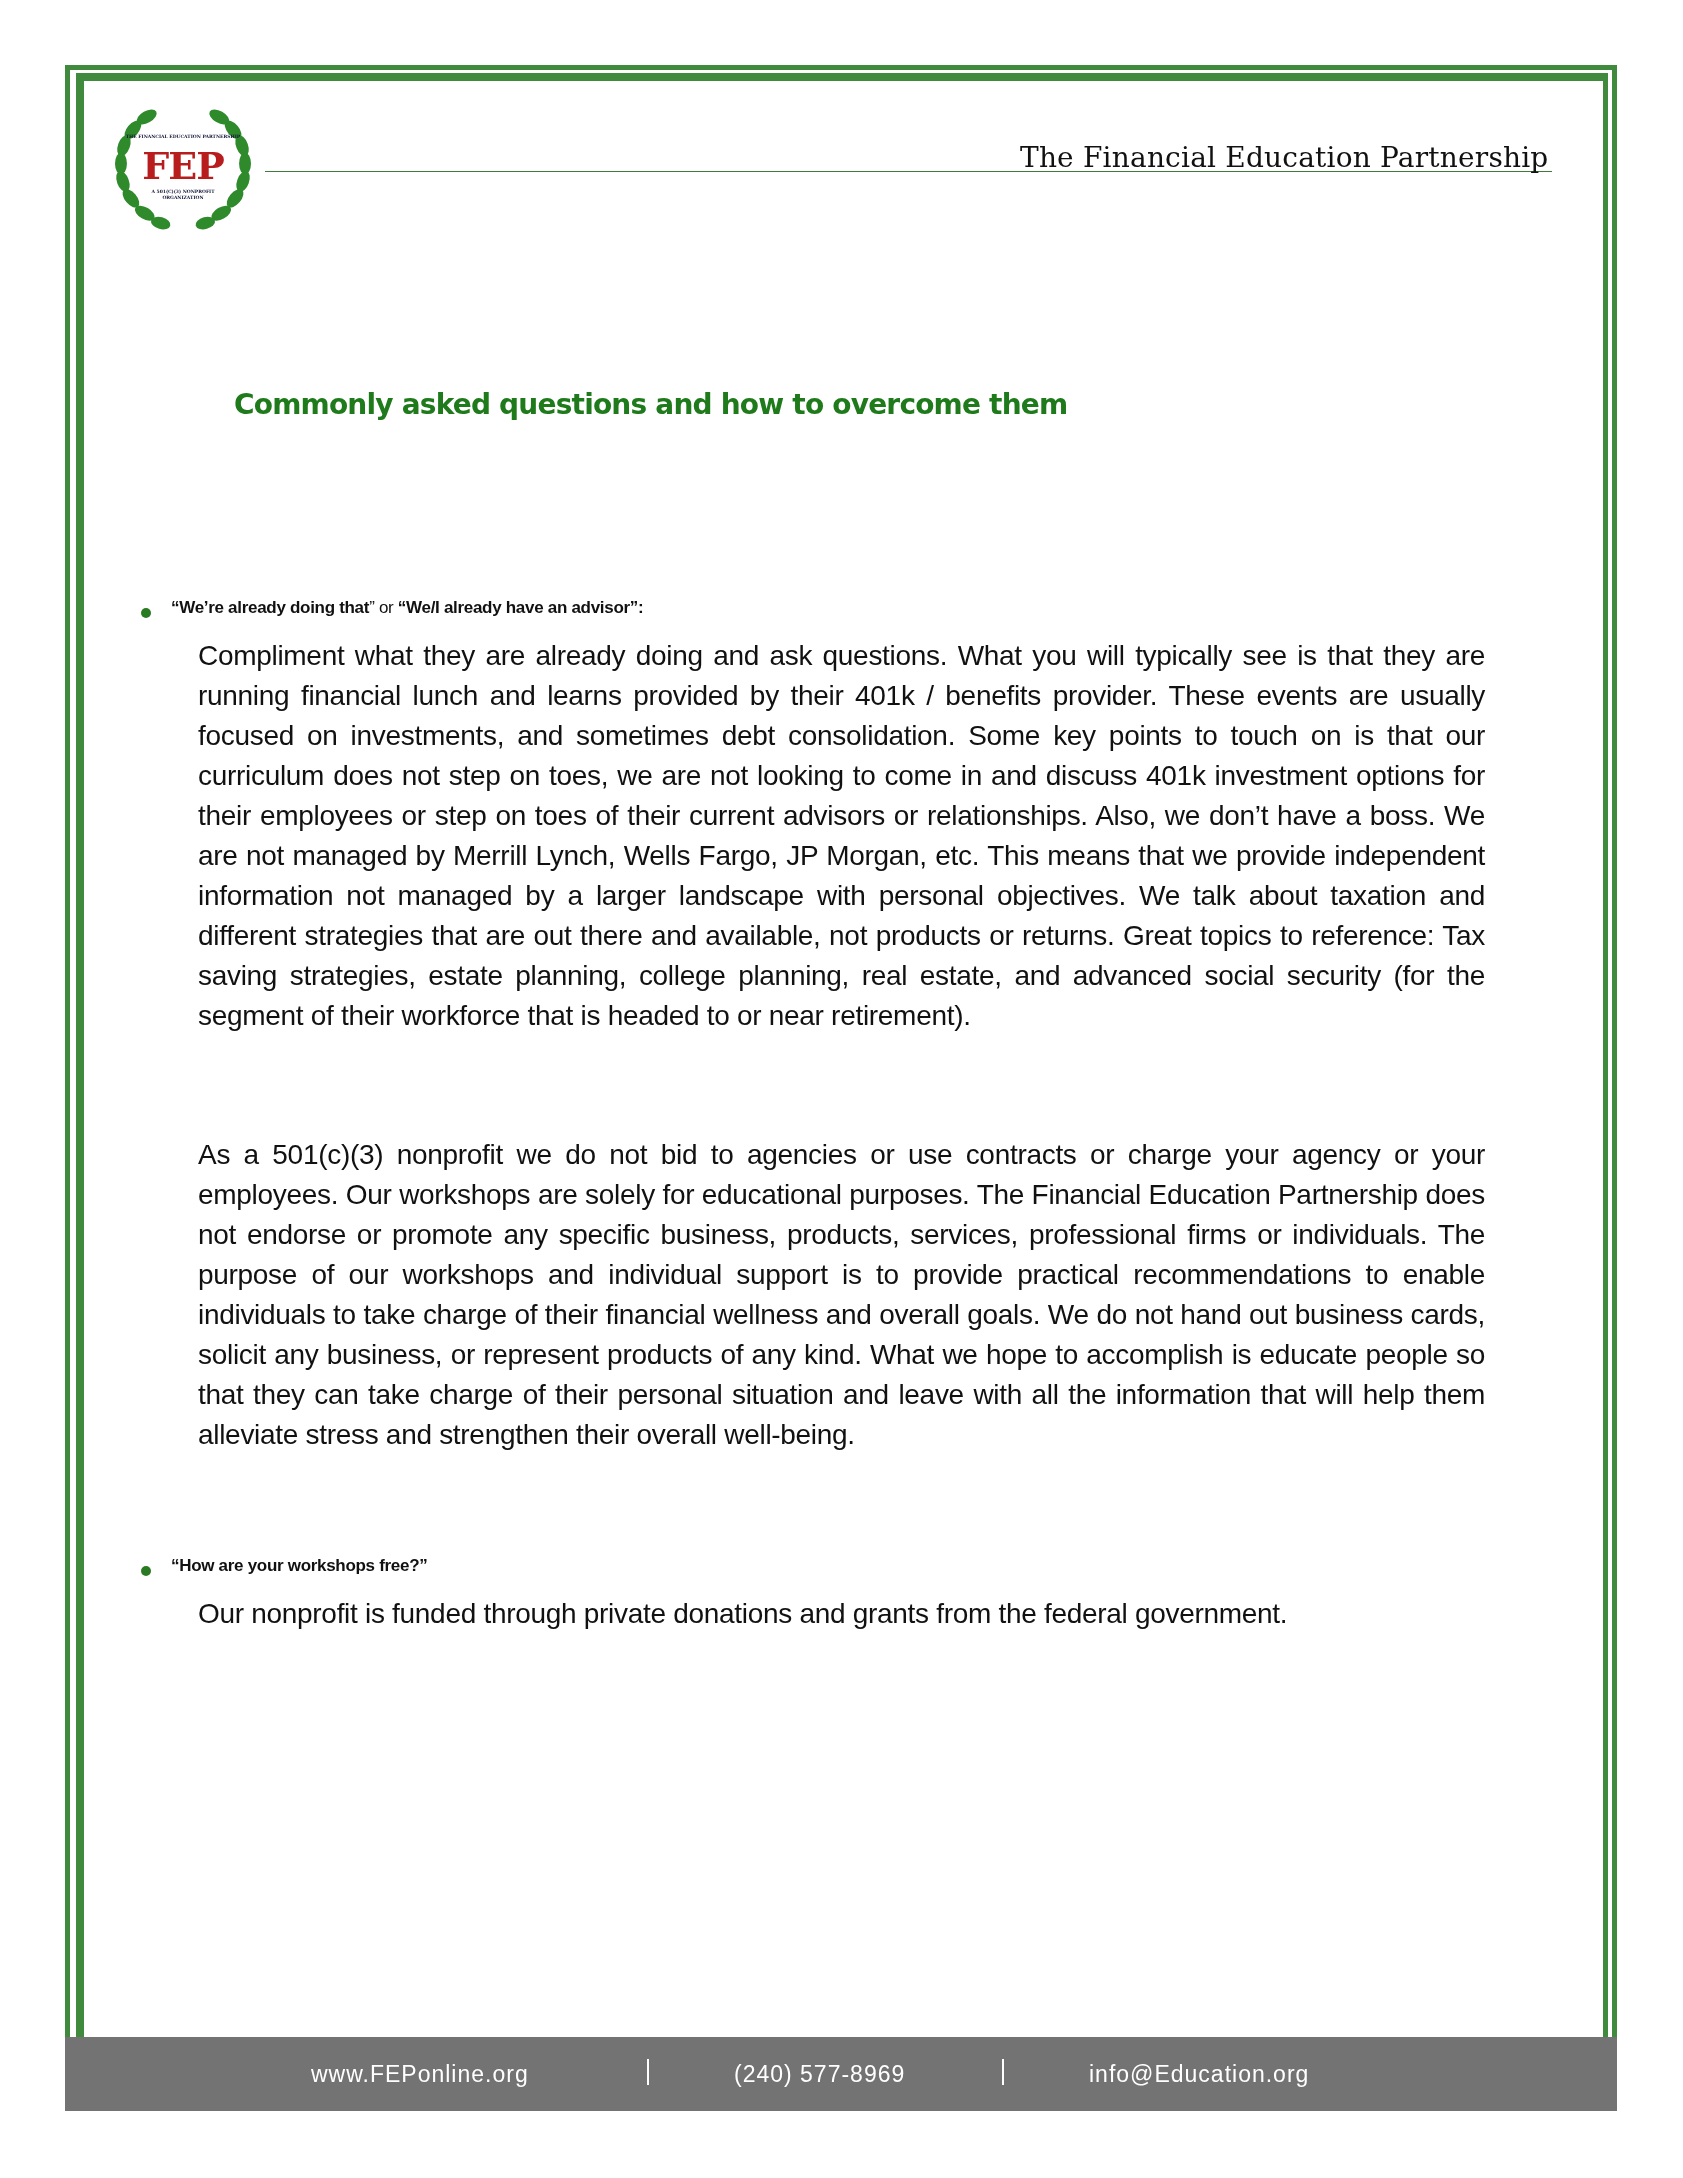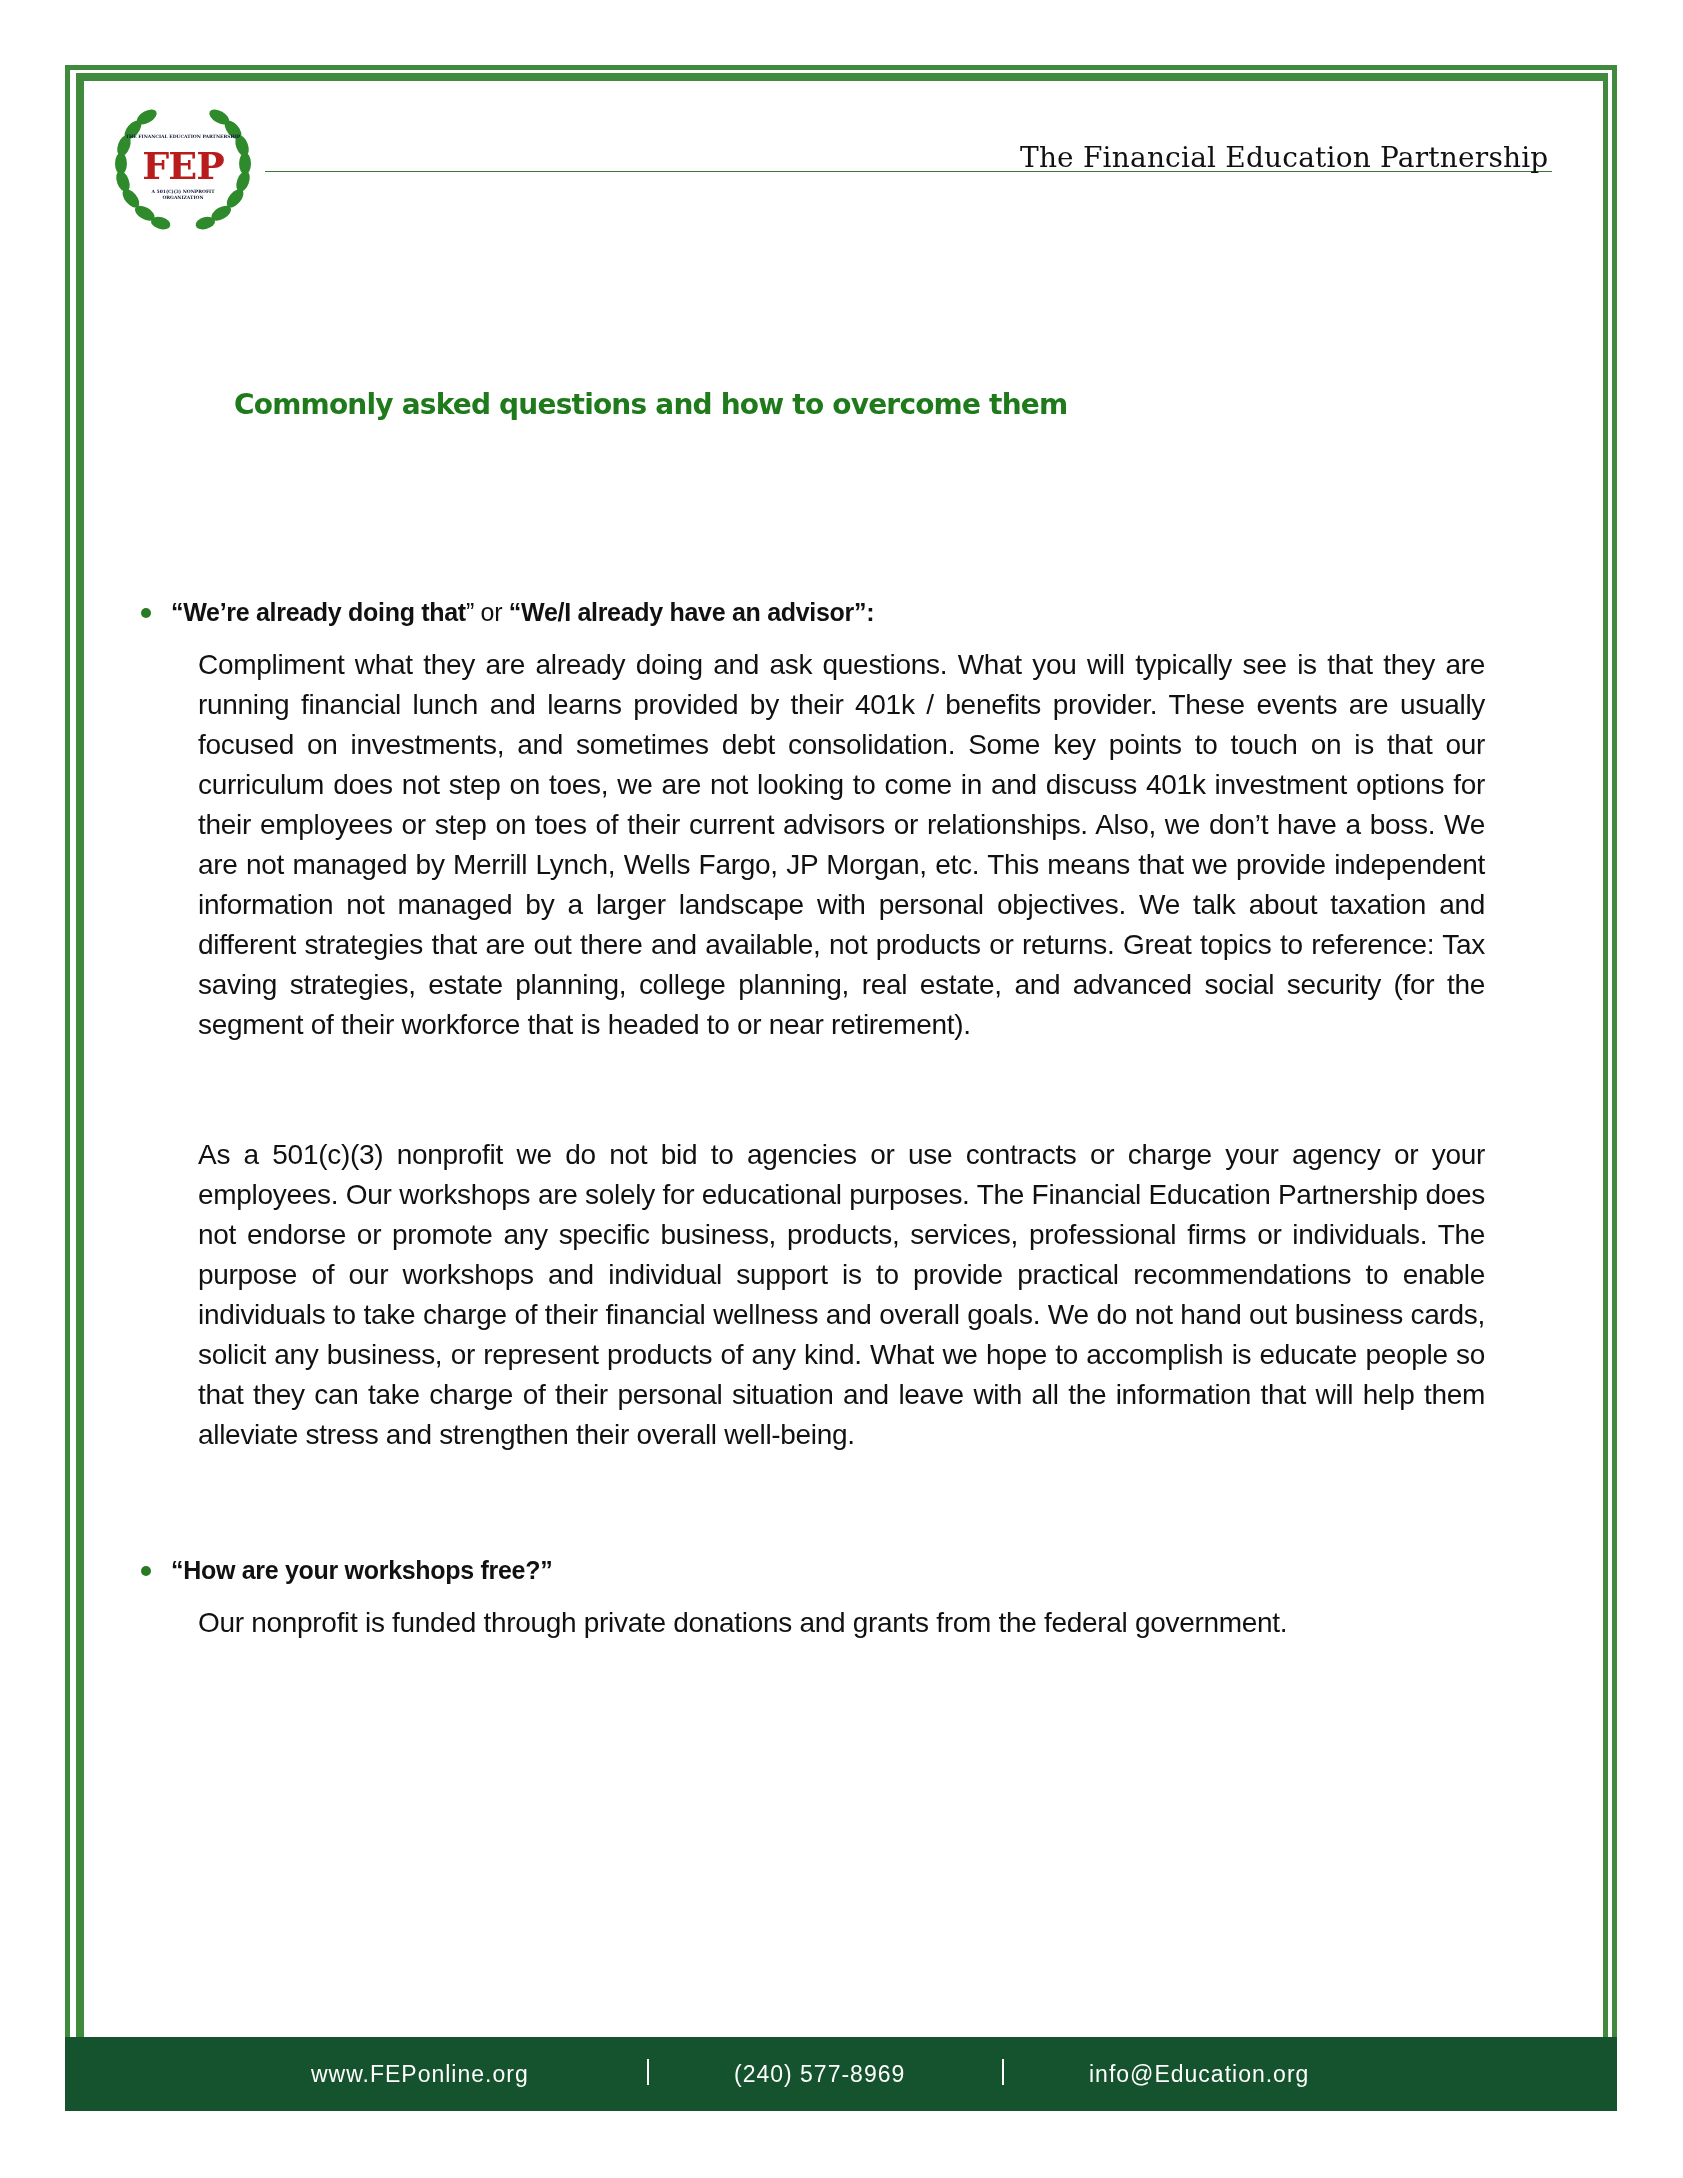--- a/index.html
+++ b/index.html
@@ -4,25 +4,25 @@
 <style>
   html, body { margin:0; padding:0; }
   body { width:1683px; height:2178px; background:#ffffff; position:relative; overflow:hidden; font-family:"Liberation Sans", sans-serif; }
   .frame-outer { position:absolute; left:65px; top:65px; width:1552px; height:2046px; box-sizing:border-box; border-left:5px solid #3f8a3d; border-top:5px solid #3f8a3d; border-right:5px solid #3f8a3d; }
   .frame-inner { position:absolute; left:76px; top:73px; width:1532px; height:1970px; box-sizing:border-box; border-left:8px solid #3f8a3d; border-top:8px solid #3f8a3d; border-right:5px solid #3f8a3d; }
   .logo { position:absolute; left:111px; top:104px; width:144px; height:134px; }
   .header-rule { position:absolute; left:265px; top:171px; width:1287px; height:1px; background:#3f7a3a; }
   .header-title { position:absolute; left:1020px; top:141px; font-family:"DejaVu Serif", serif; font-size:28px; color:#111; letter-spacing:0.2px; }
   .page-title { position:absolute; left:234px; top:388px; font-family:"DejaVu Sans", sans-serif; font-weight:bold; font-size:28px; color:#1e7a1a; letter-spacing:-0.8px; }
   .section { position:absolute; left:139px; width:1346px; }
-  .q { position:relative; padding-left:32px; font-size:25px; font-weight:bold; color:#111; font-family:"Liberation Sans", sans-serif; letter-spacing:-0.3px; }
+  .q { position:relative; padding-left:32px; font-size:17px; font-weight:bold; color:#111; font-family:"Liberation Sans", sans-serif; letter-spacing:-0.3px; }
   .q .or { font-weight:normal; }
   .bullet { position:absolute; left:2px; top:10px; width:10px; height:10px; border-radius:50%; background:#2a7a23; }
   .a { margin-left:59px; margin-top:18px; font-size:28px; line-height:40px; color:#111; text-align:justify; font-family:"Liberation Sans", sans-serif; letter-spacing:-0.3px; width:1287px; }
-  .footer { position:absolute; left:65px; top:2037px; width:1552px; height:74px; background:#14532d; }
+  .footer { position:absolute; left:65px; top:2037px; width:1552px; height:74px; background:#737373; }
   .footer-item { position:absolute; top:24px; font-size:23px; color:#ffffff; letter-spacing:1px; font-family:"Liberation Sans", sans-serif; }
   .footer-sep { position:absolute; top:22px; width:2px; height:26px; background:#ffffff; }
 </style>
 </head>
 <body>
 
 <div class="frame-outer"></div>
 <div class="frame-inner"></div>
 
 <div class="logo">

